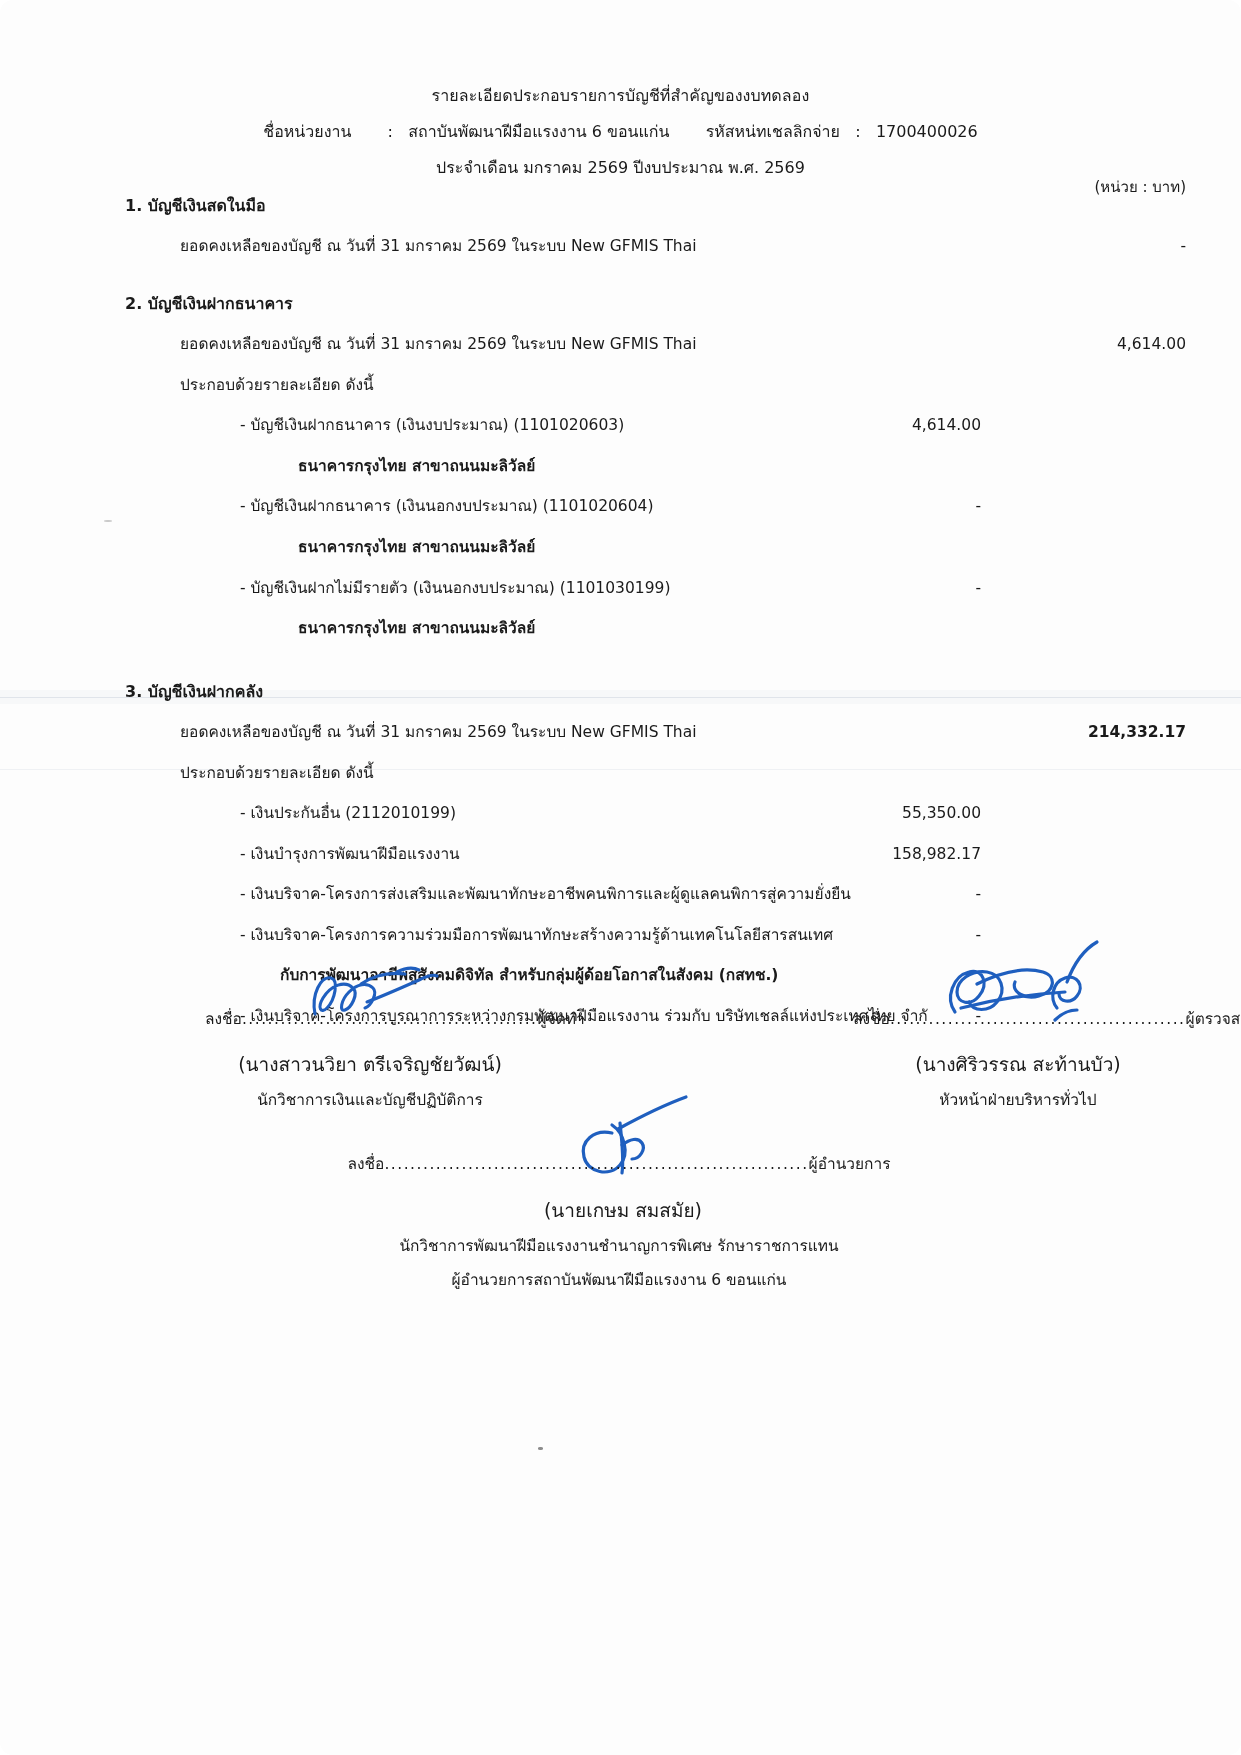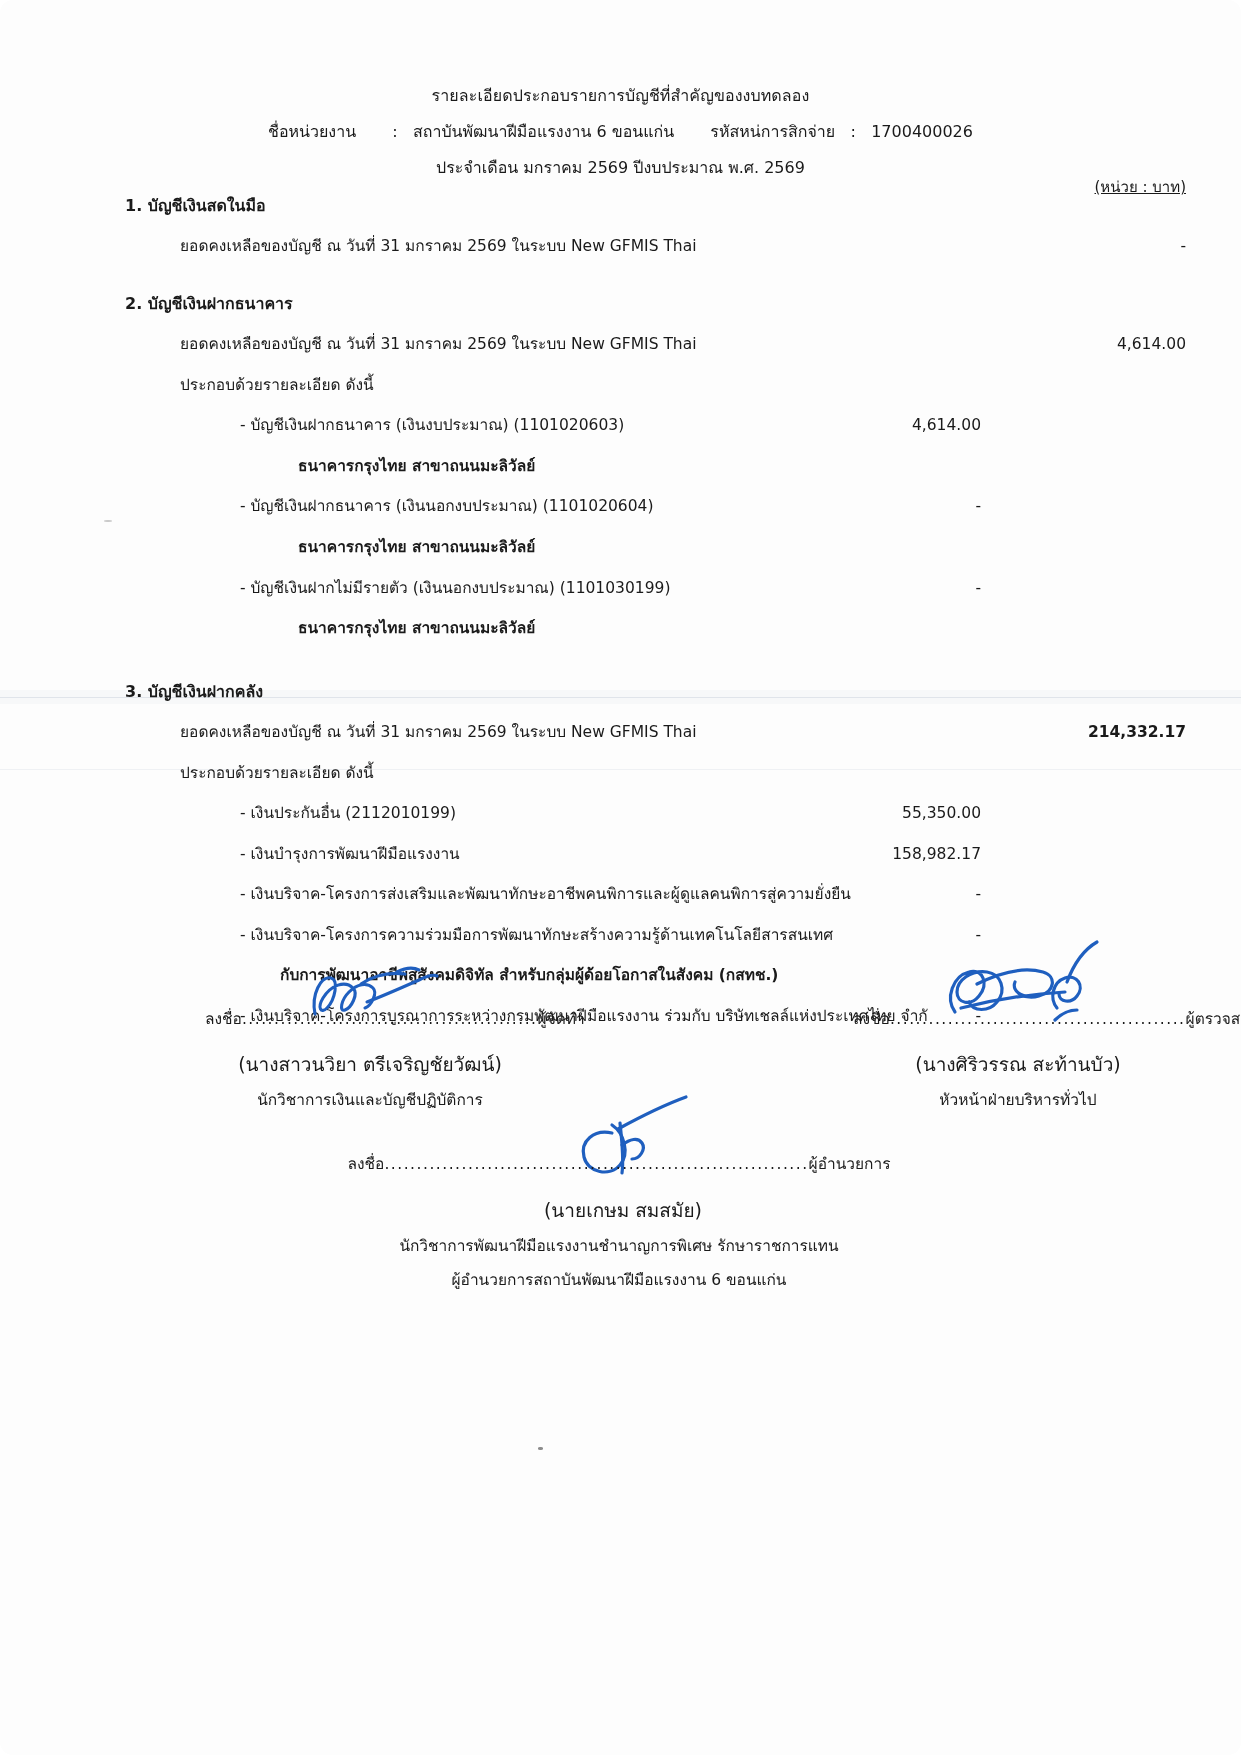--- a/index.html
+++ b/index.html
@@ -56,21 +56,20 @@
   .header .org-line .sp-wide { display:inline-block; width: 26px; }
   .header .period-line {
     font-size: 16px;
   }
 
   .unit-note {
     position: absolute;
     right: 55px;
     top: 178px;
     font-size: 15px;
-    text-decoration: underline;
   }
 
   .content {
     position: absolute;
     left: 0;
     right: 0;
     top: 196px;
   }
 
   .section {
@@ -178,21 +177,21 @@
 
   <div class="header">
     <div class="title-line">รายละเอียดประกอบรายการบัญชีที่สำคัญของงบทดลอง</div>
     <div class="org-line">
       <span>ชื่อหน่วยงาน</span>
       <span class="sp-wide"></span>
       <span>:</span>
       <span>&nbsp;</span>
       <span>สถาบันพัฒนาฝีมือแรงงาน 6 ขอนแก่น</span>
       <span class="sp-wide"></span>
-      <span>รหัสหน่การสิกจ่าย</span>
+      <span>รหัสหน่ทเชลลิกจ่าย</span>
       <span>&nbsp;</span>
       <span>:</span>
       <span>&nbsp;</span>
       <span>1700400026</span>
     </div>
     <div class="period-line">ประจำเดือน มกราคม 2569  ปีงบประมาณ พ.ศ. 2569</div>
   </div>
 
   <div class="unit-note">(หน่วย : บาท)</div>
 

